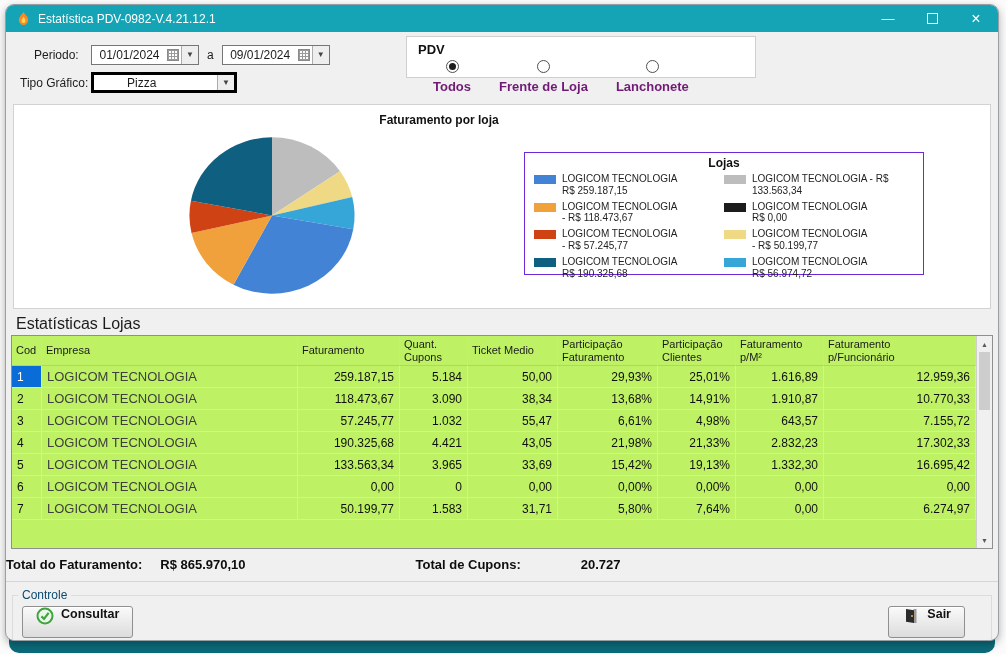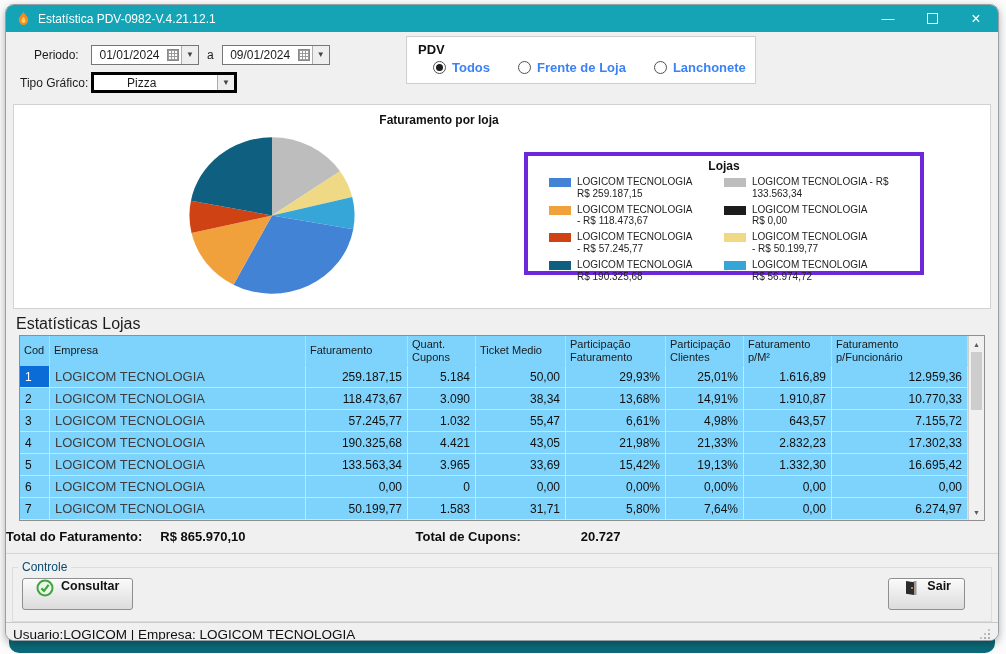--- a/index.html
+++ b/index.html
@@ -30,44 +30,44 @@
   .datebox .val{flex:1;padding:0 4px;font-size:12px;}
   .cal-icon{width:10px;height:10px;border:1px solid #8a8a8a;margin-right:2px;flex:0 0 auto;
     background-image:repeating-linear-gradient(0deg,#9a9a9a 0 1px,transparent 1px 3px),
                      repeating-linear-gradient(90deg,#9a9a9a 0 1px,transparent 1px 3px);}
   .datebox .dd,.combo .dd{width:16px;align-self:stretch;display:flex;align-items:center;justify-content:center;
     border-left:1px solid #adadad;background:#eee;font-size:8px;color:#444;}
   .dsep{margin:0 8px;}
   .combo{display:flex;align-items:center;width:146px;height:21px;background:#fff;border:3px solid #000000;box-sizing:border-box;padding-left:28px;}
   .combo .val{flex:1;padding:0 5px;font-size:12px;}
 
-  .pdv-box{position:absolute;left:400px;top:4px;width:350px;height:48px;background:#fff;
+  .pdv-box{position:absolute;left:400px;top:4px;width:350px;height:42px;background:#fff;
     border:1px solid #cfcfcf;box-sizing:border-box;}
   .pdv-label{font-weight:bold;font-size:13px;margin:5px 0 0 11px;color:#111;}
   .pdv-opts{display:flex;margin:3px 0 0 26px;gap:28px;}
-  .radio-opt{display:flex;align-items:center;gap:6px;font-weight:bold;font-size:13px;color:#3b82f6;}
+  .radio-opt{display:flex;align-items:center;gap:6px;font-weight:bold;font-size:13px;color:#701a75;flex-direction:column;}
   .radio{width:13px;height:13px;border-radius:50%;border:1px solid #4f4f4f;background:#fff;box-sizing:border-box;flex:0 0 auto;}
   .radio.sel::after{content:"";display:block;width:7px;height:7px;margin:2px;border-radius:50%;background:#1d1d1d;}
 
   
   .chart-panel{position:relative;margin:2px 7px 0;height:205px;background:#fff;border:1px solid #d2d2d2;flex:0 0 auto;box-sizing:border-box;}
   .chart-title{position:absolute;top:8px;left:0;width:850px;text-align:center;font-weight:bold;font-size:12px;color:#111;}
   .pie{position:absolute;left:172px;top:29px;width:172px;height:163px;}
-  .legend-box{position:absolute;left:510px;top:47px;width:400px;height:123px;border:4px solid #6d28d9;
-    padding:3px 21px;box-sizing:border-box;background:#fff;}
+  .legend-box{position:absolute;left:510px;top:47px;width:400px;height:123px;border:1px solid #6d28d9;
+    padding:3px 9px;box-sizing:border-box;background:#fff;}
   .legend-title{text-align:center;font-weight:bold;font-size:12px;margin-bottom:3px;color:#111;}
   .legend-cols{display:flex;}
   .leg-col{width:50%;}
   .leg-item{display:flex;margin-bottom:4px;}
   .swatch{width:22px;height:9px;margin:2px 6px 0 0;flex:0 0 auto;}
   .leg-text{font-size:10px;line-height:1.18;color:#222;}
 
   
   .grid-label{font-size:16px;margin:6px 1px 2px 10px;color:#1c1c1c;}
-  .grid{position:relative;margin:0 13px;height:186px;background:#7dd3fc;border:1px solid #8f8f8f;box-sizing:border-box;overflow:hidden;flex:0 0 auto;}
+  .grid{position:relative;margin:0 5px;height:214px;background:#bef264;border:1px solid #8f8f8f;box-sizing:border-box;overflow:hidden;flex:0 0 auto;}
   .grid-inner{margin-right:16px;}
   .grid-cols{display:grid;grid-template-columns:30px 256px 102px 68px 90px 100px 78px 88px 1fr;}
   .ghead{height:30px;}
   .hcell{display:flex;align-items:center;padding:1px 4px;font-size:11px;line-height:1.15;white-space:pre-line;
     border-right:1px solid #d4d4d4;border-bottom:1px solid #bdbdbd;box-sizing:border-box;color:#1a1a1a;overflow:hidden;}
   .trow{height:22px;}
   .cell{display:flex;align-items:center;padding:0 5px;font-size:12px;border-right:1px solid #dedede;border-bottom:1px solid #dedede;
     box-sizing:border-box;color:#101010;overflow:hidden;white-space:nowrap;}
   .cell.c1{font-size:13px;color:#3e3e3e;}
   .cell.num{justify-content:flex-end;}

